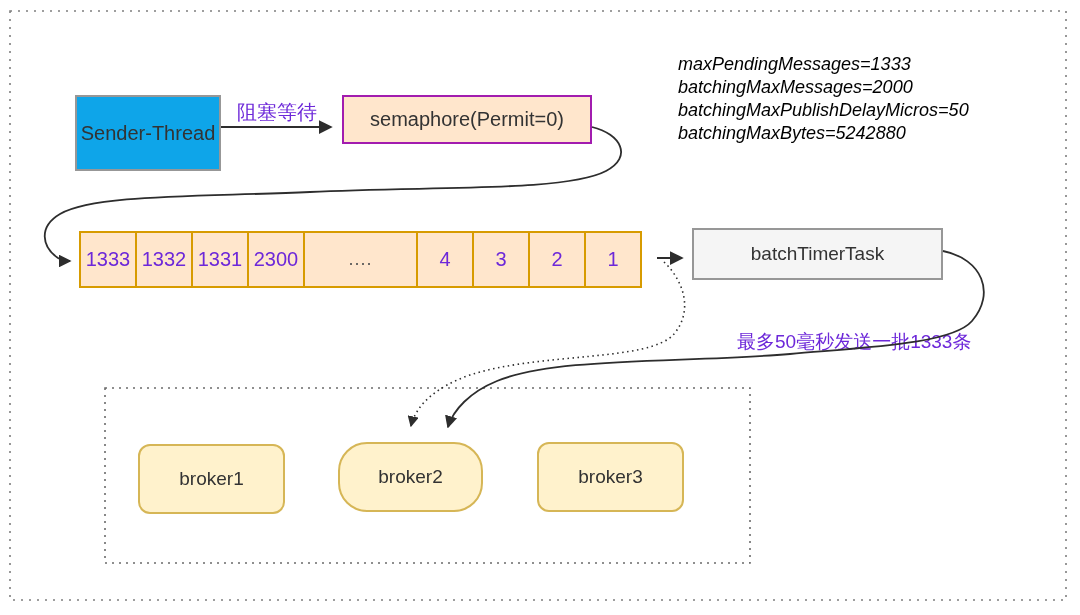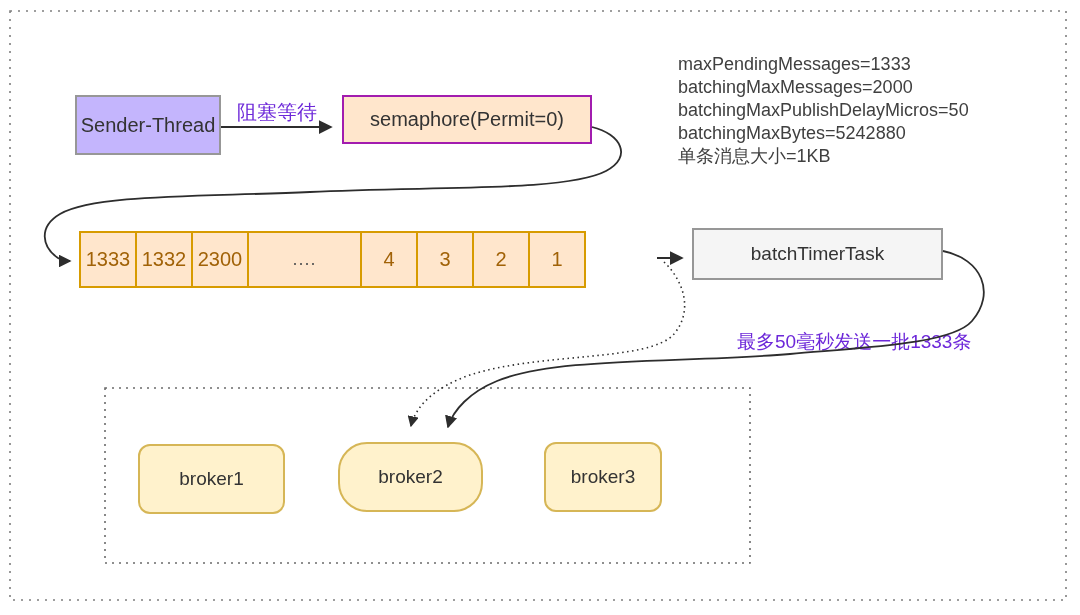--- a/index.html
+++ b/index.html
@@ -6,64 +6,64 @@
   .canvas{
     position:relative;width:1080px;height:615px;background:#ffffff;overflow:hidden;
     font-family:"Liberation Sans", sans-serif;color:#333;
   }
   .layer{position:absolute;left:0;top:0;width:1080px;height:615px;pointer-events:none;}
   svg.layer{z-index:3;}
   .box{
     position:absolute;display:flex;align-items:center;justify-content:center;
     box-sizing:border-box;white-space:nowrap;z-index:2;text-align:center;
   }
-  .node-sender{left:75px;top:95px;width:146px;height:60px;background:#c4b5fd;border:2px solid #979797;font-size:20px;}
+  .node-sender{left:75px;top:95px;width:146px;height:76px;background:#0ea5e9;border:2px solid #979797;font-size:20px;}
   .node-semaphore{left:342px;top:95px;width:250px;height:49px;background:#FFE6CC;border:2px solid #a21caf;font-size:20px;}
   .node-batch-timer{left:692px;top:228px;width:251px;height:52px;background:#F5F5F5;border:2px solid #979797;font-size:19px;}
   .edge-label{position:absolute;z-index:2;white-space:nowrap;color:#6d28d9;}
   .label-block-wait{left:234px;top:99px;width:86px;font-size:20px;text-align:center;}
   .label-batch-send{left:737px;top:329px;font-size:19px;}
-  .config{position:absolute;left:678px;top:53px;font-size:18px;line-height:23px;z-index:2;white-space:nowrap;color:#404040;}
+  .config{position:absolute;left:678px;top:53px;font-size:18px;line-height:23px;z-index:2;white-space:nowrap;color:#000000;font-style:italic;}
   .queue{position:absolute;left:79px;top:231px;height:57px;display:flex;z-index:2;}
   .queue-cell{
     box-sizing:border-box;width:58px;height:57px;background:#FFE6CC;border:2px solid #D79B00;
-    display:flex;align-items:center;justify-content:center;font-size:20px;color:#a16207;
+    display:flex;align-items:center;justify-content:center;font-size:20px;color:#6d28d9;
   }
   .queue-cell + .queue-cell{margin-left:-2px;}
   .queue-cell.wide{width:115px;font-size:18px;letter-spacing:1px;color:#555;}
   .broker{
     position:absolute;width:146px;height:70px;background:#FFF2CC;border:2px solid #D6B656;border-radius:12px;
     display:flex;align-items:center;justify-content:center;font-size:19px;box-sizing:border-box;z-index:2;white-space:nowrap;
   }
   .broker-1{left:138px;top:444px;width:147px;}
   .broker-2{left:338px;top:442px;width:145px;border-radius:29px;}
-  .broker-3{left:537px;top:442px;width:118px;margin-left:7px;}
+  .broker-3{left:537px;top:442px;width:147px;}
 </style>
 </head>
 <body>
 
 <div class="canvas">
 
   <div class="box node-sender">Sender-Thread</div>
 
   <div class="edge-label label-block-wait">阻塞等待</div>
 
   <div class="box node-semaphore">semaphore(Permit=0)</div>
 
   <div class="config">
     <div>maxPendingMessages=1333</div>
     <div>batchingMaxMessages=2000</div>
     <div>batchingMaxPublishDelayMicros=50</div>
     <div>batchingMaxBytes=5242880</div>
-    <div>单条消息大小=1KB</div>
   </div>
 
   <div class="queue">
     <div class="queue-cell">1333</div>
     <div class="queue-cell">1332</div>
+    <div class="queue-cell">1331</div>
     <div class="queue-cell">2300</div>
     <div class="queue-cell wide">....</div>
     <div class="queue-cell">4</div>
     <div class="queue-cell">3</div>
     <div class="queue-cell">2</div>
     <div class="queue-cell">1</div>
   </div>
 
   <div class="box node-batch-timer">batchTimerTask</div>
 

